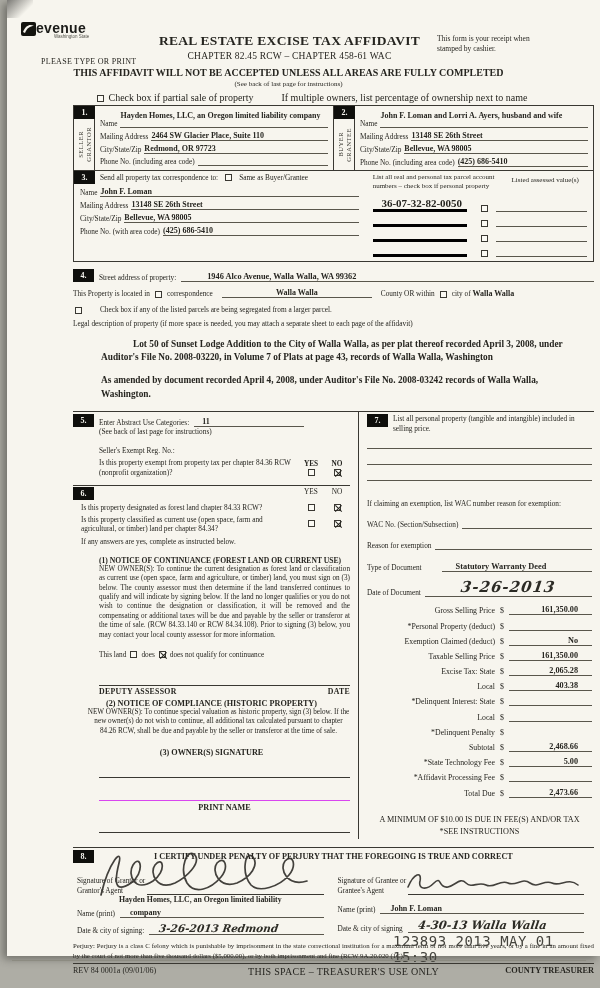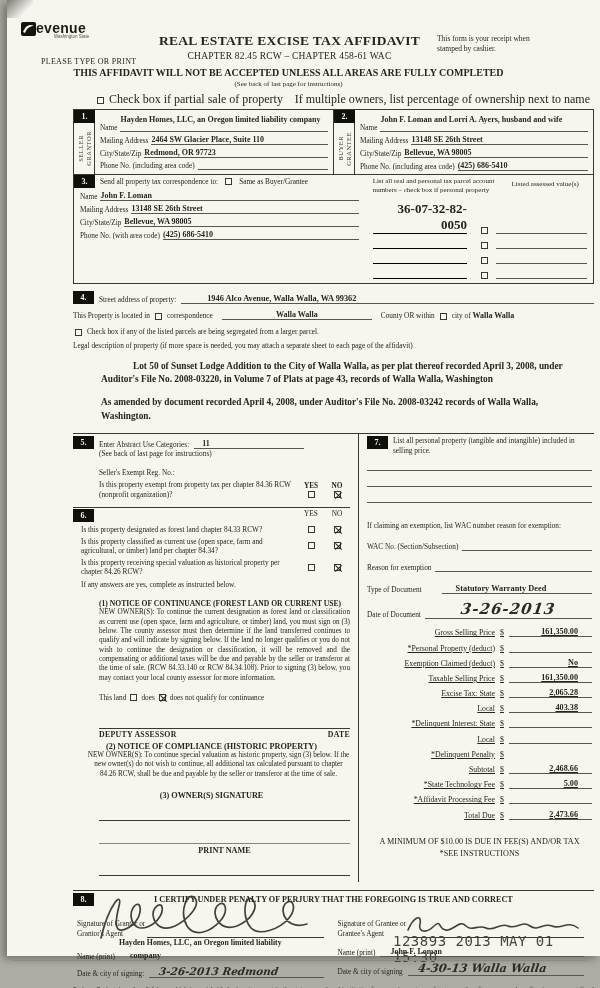--- a/index.html
+++ b/index.html
@@ -28,21 +28,21 @@
   .please { position:absolute; left:34px; top:57px; font-size:8px; letter-spacing:.3px; }
   .title-block { position:absolute; left:112px; right:140px; top:33px; text-align:center; }
   .title { font-weight:bold; font-size:13.5px; letter-spacing:.3px; }
   .chapter { font-size:9.5px; margin-top:2px; letter-spacing:.2px; }
   .receipt { position:absolute; right:58px; top:34px; width:105px; font-size:7.5px; line-height:1.3; }
   .warning { position:absolute; left:0; right:30px; top:67px; text-align:center; font-weight:bold; font-size:10px; }
   .seeback { position:absolute; left:0; right:30px; top:80px; text-align:center; font-size:7px; }
 
   .form-body { margin:0 6px 0 66px; }
 
-  .row-partial { display:flex; justify-content:space-between; font-size:12px; padding:0 4px 2px 22px; }
+  .row-partial { display:flex; justify-content:flex-start; font-size:10px; padding:0 4px 2px 22px;gap:28px; }
 
   
   .cb { display:inline-block; width:7px; height:7px; border:1px solid #3a3832; background:#fbfaf4; position:relative; vertical-align:-1px; margin:0 2px; flex:none; }
   .cb.checked::before, .cb.checked::after { content:""; position:absolute; left:-1px; top:3px; width:9px; height:1.2px; background:#24231e; }
   .cb.checked::before { transform:rotate(45deg); }
   .cb.checked::after  { transform:rotate(-45deg); }
 
   .u { border-bottom:1px solid #59564c; }
   .val { font-weight:bold; font-size:8px; }
   .hand { font-family:"DejaVu Serif", serif; font-style:italic; font-weight:bold; display:inline-block; transform:skewX(-8deg); color:#2c2b25; }
@@ -62,32 +62,32 @@
 
   .sec3 { display:flex; border:1px solid #3a3832; border-top:none; }
   .sec3-left { width:56%; padding:0 6px 4px 0; }
   .sec3-head { display:flex; align-items:center; gap:5px; font-size:7.3px; }
   .sec3-fields { padding-left:6px; }
   .sec3-right { flex:1; padding:2px 6px 4px 8px; }
   .parcel-heads { display:flex; font-size:7px; line-height:1.25; }
   .parcel-heads .ph1 { width:62%; }
   .parcel-heads .ph2 { flex:1; padding-left:6px; margin-top:3px; }
   .parcel-row { display:flex; align-items:flex-end; margin-top:6px; }
-  .parcel-row .pnum { width:44%; border-bottom:1px solid #000000; font-weight:bold; font-size:13px; text-align:right; padding-left:4px; min-height:9px;}
+  .parcel-row .pnum { width:44%; border-bottom:3px solid #000000; font-weight:bold; font-size:11px; text-align:center; padding-left:4px; min-height:9px;}
   .parcel-row .pcb { margin:0 8px 0 14px; }
   .parcel-row .pval { flex:1; border-bottom:1px solid #59564c; min-height:9px; }
 
   
   .sec4 { margin-top:7px; }
   .s4row { display:flex; align-items:flex-end; gap:5px; font-size:7.3px; }
   .s4row .addr { flex:1; border-bottom:1px solid #59564c; font-weight:bold; font-size:8.3px; padding-left:26px; }
   .located { display:flex; align-items:flex-end; font-size:7.3px; margin-top:6px; gap:3px; }
   .county-val { width:150px; border-bottom:1px solid #59564c; text-align:center; font-weight:bold; font-size:8px; margin:0 6px; }
   .cityof b { font-size:8px; }
-  .checkline { font-size:7.3px; margin-top:7px; display:flex; align-items:flex-end; gap:3px; }
+  .checkline { font-size:7.3px; margin-top:7px; display:flex; align-items:flex-end; gap:16px; }
   .legal-lbl { font-size:7.3px; margin-top:5px; }
   .legal-p { font-weight:bold; font-size:9.3px; line-height:1.45; margin:10px 30px 0 28px; }
   .legal-p.first { text-indent:32px; }
 
   
   .midcols { display:flex; border-top:1.5px solid #3a3832; margin-top:10px; }
   .leftcol { width:286px; border-right:1px solid #3a3832; padding:2px 8px 6px 0; }
   .rightcol { flex:1; padding:2px 2px 0 8px; }
 
   .s5head { display:flex; gap:5px; font-size:7.3px; align-items:flex-end; }
@@ -115,21 +115,21 @@
   .pline { border-bottom:1px solid #59564c; height:12px; margin-top:4px; }
   .exempt-lbl { font-size:7.3px; margin-top:18px; }
   .wacrow { display:flex; align-items:flex-end; gap:4px; font-size:7.3px; margin-top:12px; }
   .wacrow .fill { flex:1; border-bottom:1px solid #59564c; min-height:9px; }
   .typerow { display:flex; align-items:flex-end; gap:20px; font-size:7.3px; margin-top:12px; }
   .typerow .fill { flex:1; border-bottom:1px solid #59564c; font-weight:bold; font-size:8.3px; padding-left:14px; }
   .daterow { display:flex; align-items:flex-end; gap:4px; font-size:7.3px; margin-top:6px; }
   .daterow .fill { flex:1; border-bottom:1px solid #59564c; text-align:center; }
   .bigdate { font-size:15px; letter-spacing:1px; }
 
-  .finrow { display:flex; align-items:flex-end; font-size:7.8px; margin-top:5.2px;text-decoration:underline; }
+  .finrow { display:flex; align-items:flex-end; font-size:7.8px; margin-top:5.2px; }
   .finrow .flabel { width:128px; text-align:right; flex:none; }
   .finrow .dollar { width:14px; text-align:center; flex:none; }
   .finrow .famount { flex:1; border-bottom:1px solid #59564c; text-align:right; font-weight:bold; font-size:8.2px; padding-right:14px; min-height:10px; }
   .minimum { text-align:center; font-weight:normal; font-size:8.2px; margin-top:16px; line-height:1.5; }
 
   
   .sec8 { border-top:1.5px solid #3a3832; margin-top:8px; position:relative; padding-bottom:2px; }
   .certify { display:flex; gap:8px; align-items:center; padding-top:2px; }
   .certify .txt { font-weight:bold; font-size:8.2px; margin-left:52px; }
   .sigcols { display:flex; margin-top:2px; }
@@ -357,25 +357,20 @@
           <div class="qrow">
             <span class="q" style="margin-left:8px;">Is this property designated as forest land chapter 84.33 RCW?</span>
             <span class="yn-col"><span class="cb"></span></span>
             <span class="yn-col"><span class="cb checked"></span></span>
           </div>
           <div class="qrow">
             <span class="q" style="margin-left:8px;">Is this property classified as current use (open space, farm and agricultural, or timber) land per chapter 84.34?</span>
             <span class="yn-col"><span class="cb"></span></span>
             <span class="yn-col"><span class="cb checked"></span></span>
           </div>
-          <div class="qrow">
-            <span class="q" style="margin-left:8px;">Is this property receiving special valuation as historical property per chapter 84.26 RCW?</span>
-            <span class="yn-col"><span class="cb"></span></span>
-            <span class="yn-col"><span class="cb checked"></span></span>
-          </div>
           <div class="note-line" style="margin-left:8px;">If any answers are yes, complete as instructed below.</div>
         </div>
 
         <div class="notice-title">(1) NOTICE OF CONTINUANCE (FOREST LAND OR CURRENT USE)</div>
         <div class="notice-body">NEW OWNER(S): To continue the current designation as forest land or classification as current use (open space, farm and agriculture, or timber) land, you must sign on (3) below.  The county assessor must then determine if the land transferred continues to qualify and will indicate by signing below. If the land no longer qualifies or you do not wish to continue the designation or classification, it will be removed and the compensating or additional taxes will be due and payable by the seller or transferor at the time of sale.  (RCW 84.33.140 or RCW 84.34.108). Prior to signing (3) below, you may contact your local county assessor for more information.</div>
 
         <div class="landline">
           <span>This land</span>
           <span class="cb"></span>
           <span>does</span>

